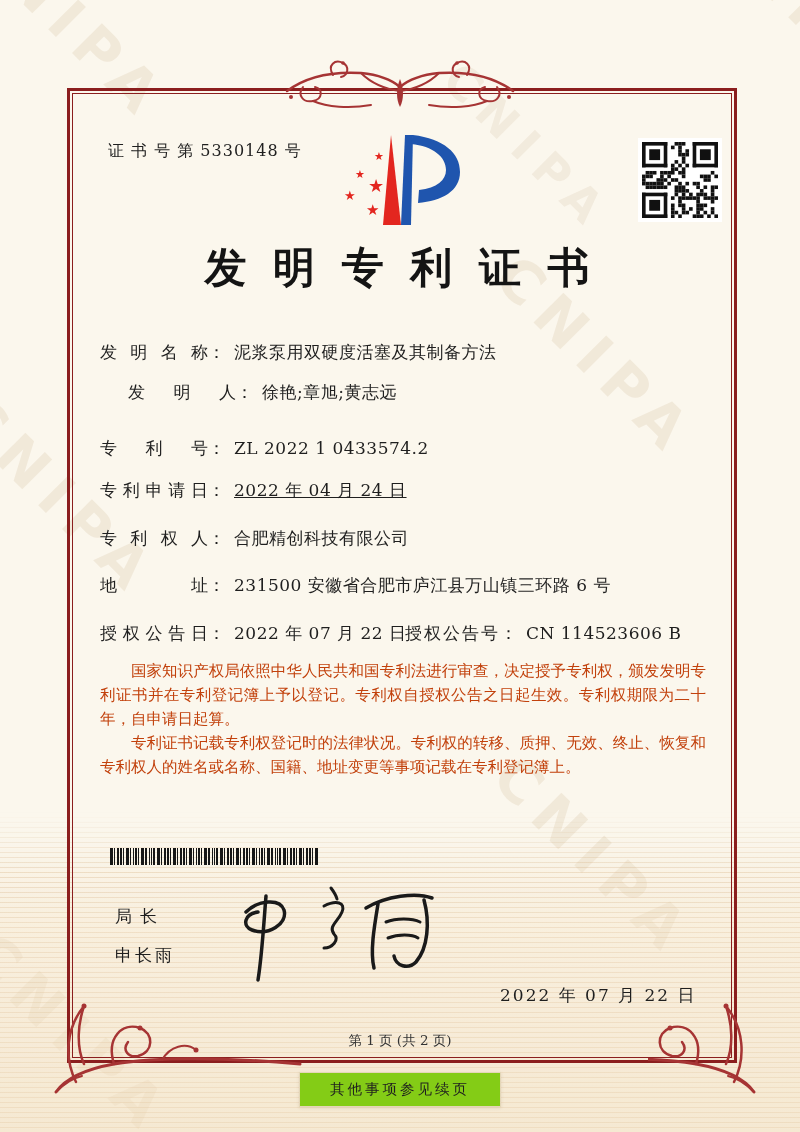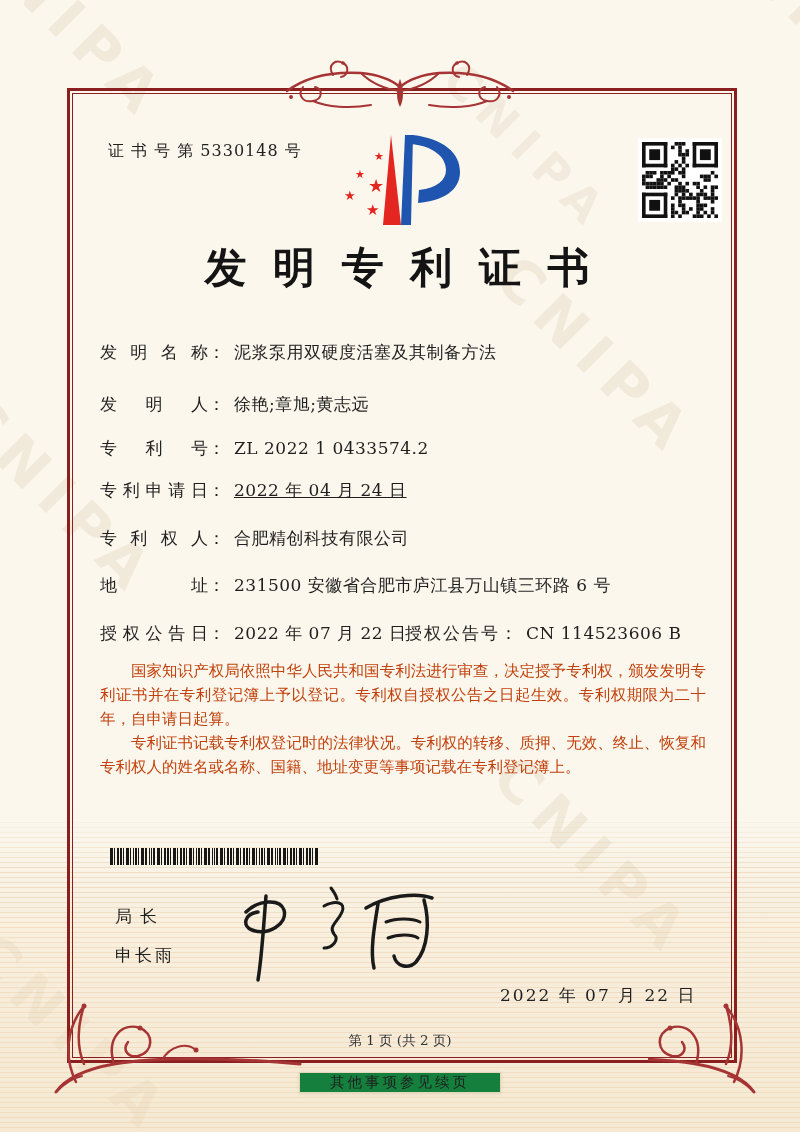--- a/index.html
+++ b/index.html
@@ -55,22 +55,22 @@
   }
   .paras p { text-indent:2em; }
   .barcode { position:absolute; left:110px; top:848px; width:210px; height:17px; }
   .sig-role { position:absolute; left:115px; top:905px; font-size:17px; letter-spacing:8px; }
   .sig-name { position:absolute; left:115px; top:944px; font-size:17px; letter-spacing:3px; }
   .sig-script { position:absolute; left:228px; top:878px; }
   .sig-date { position:absolute; left:500px; top:984px; font-size:17px; letter-spacing:2px; }
   .page-num { position:absolute; left:0; top:1032px; width:800px; text-align:center; font-size:13.5px; color:#333; }
   .cont-box {
     position:absolute; left:50%; transform:translateX(-50%); top:1072px;
-    background:#15803d; border:1px solid #e4d6b8; box-shadow:0 1px 3px rgba(120,90,40,0.15);
-    padding:0 30px; font-size:14.5px; letter-spacing:3px; z-index:5; white-space:nowrap;
+    background:#84cc16; border:1px solid #e4d6b8; box-shadow:0 1px 3px rgba(120,90,40,0.15);
+    padding:7px 30px; font-size:14.5px; letter-spacing:3px; z-index:5; white-space:nowrap;
   }
 </style>
 </head>
 <body>
 
 <div class="page">
 
   <span class="wm" style="left:-60px; top:-14px;">CNIPA</span>
   <span class="wm" style="left:680px; top:-26px;">CNIPA</span>
   <span class="wm small" style="left:420px; top:120px;">CNIPA</span>
@@ -279,21 +279,21 @@
           <rect x="20" y="20" width="1" height="1" fill="#111"></rect>
         </svg>
     </div>
 
     <div class="title">发 明 专 利 证 书</div>
 
     <div class="fields">
       <div class="frow" style="top:0;">
         <span class="f-label">发明名称</span><span class="f-colon">：</span><span class="f-value">泥浆泵用双硬度活塞及其制备方法</span>
       </div>
-      <div class="frow" style="top:52px;">
+      <div class="frow" style="top:40px;margin-left:28px;">
         <span class="f-label">发明人</span><span class="f-colon">：</span><span class="f-value">徐艳;章旭;黄志远</span>
       </div>
       <div class="frow" style="top:96px;">
         <span class="f-label">专利号</span><span class="f-colon">：</span><span class="f-value">ZL 2022 1 0433574.2</span>
       </div>
       <div class="frow" style="top:138px;text-decoration:underline;">
         <span class="f-label">专利申请日</span><span class="f-colon">：</span><span class="f-value">2022 年 04 月 24 日</span>
       </div>
       <div class="frow" style="top:186px;">
         <span class="f-label">专利权人</span><span class="f-colon">：</span><span class="f-value">合肥精创科技有限公司</span>

